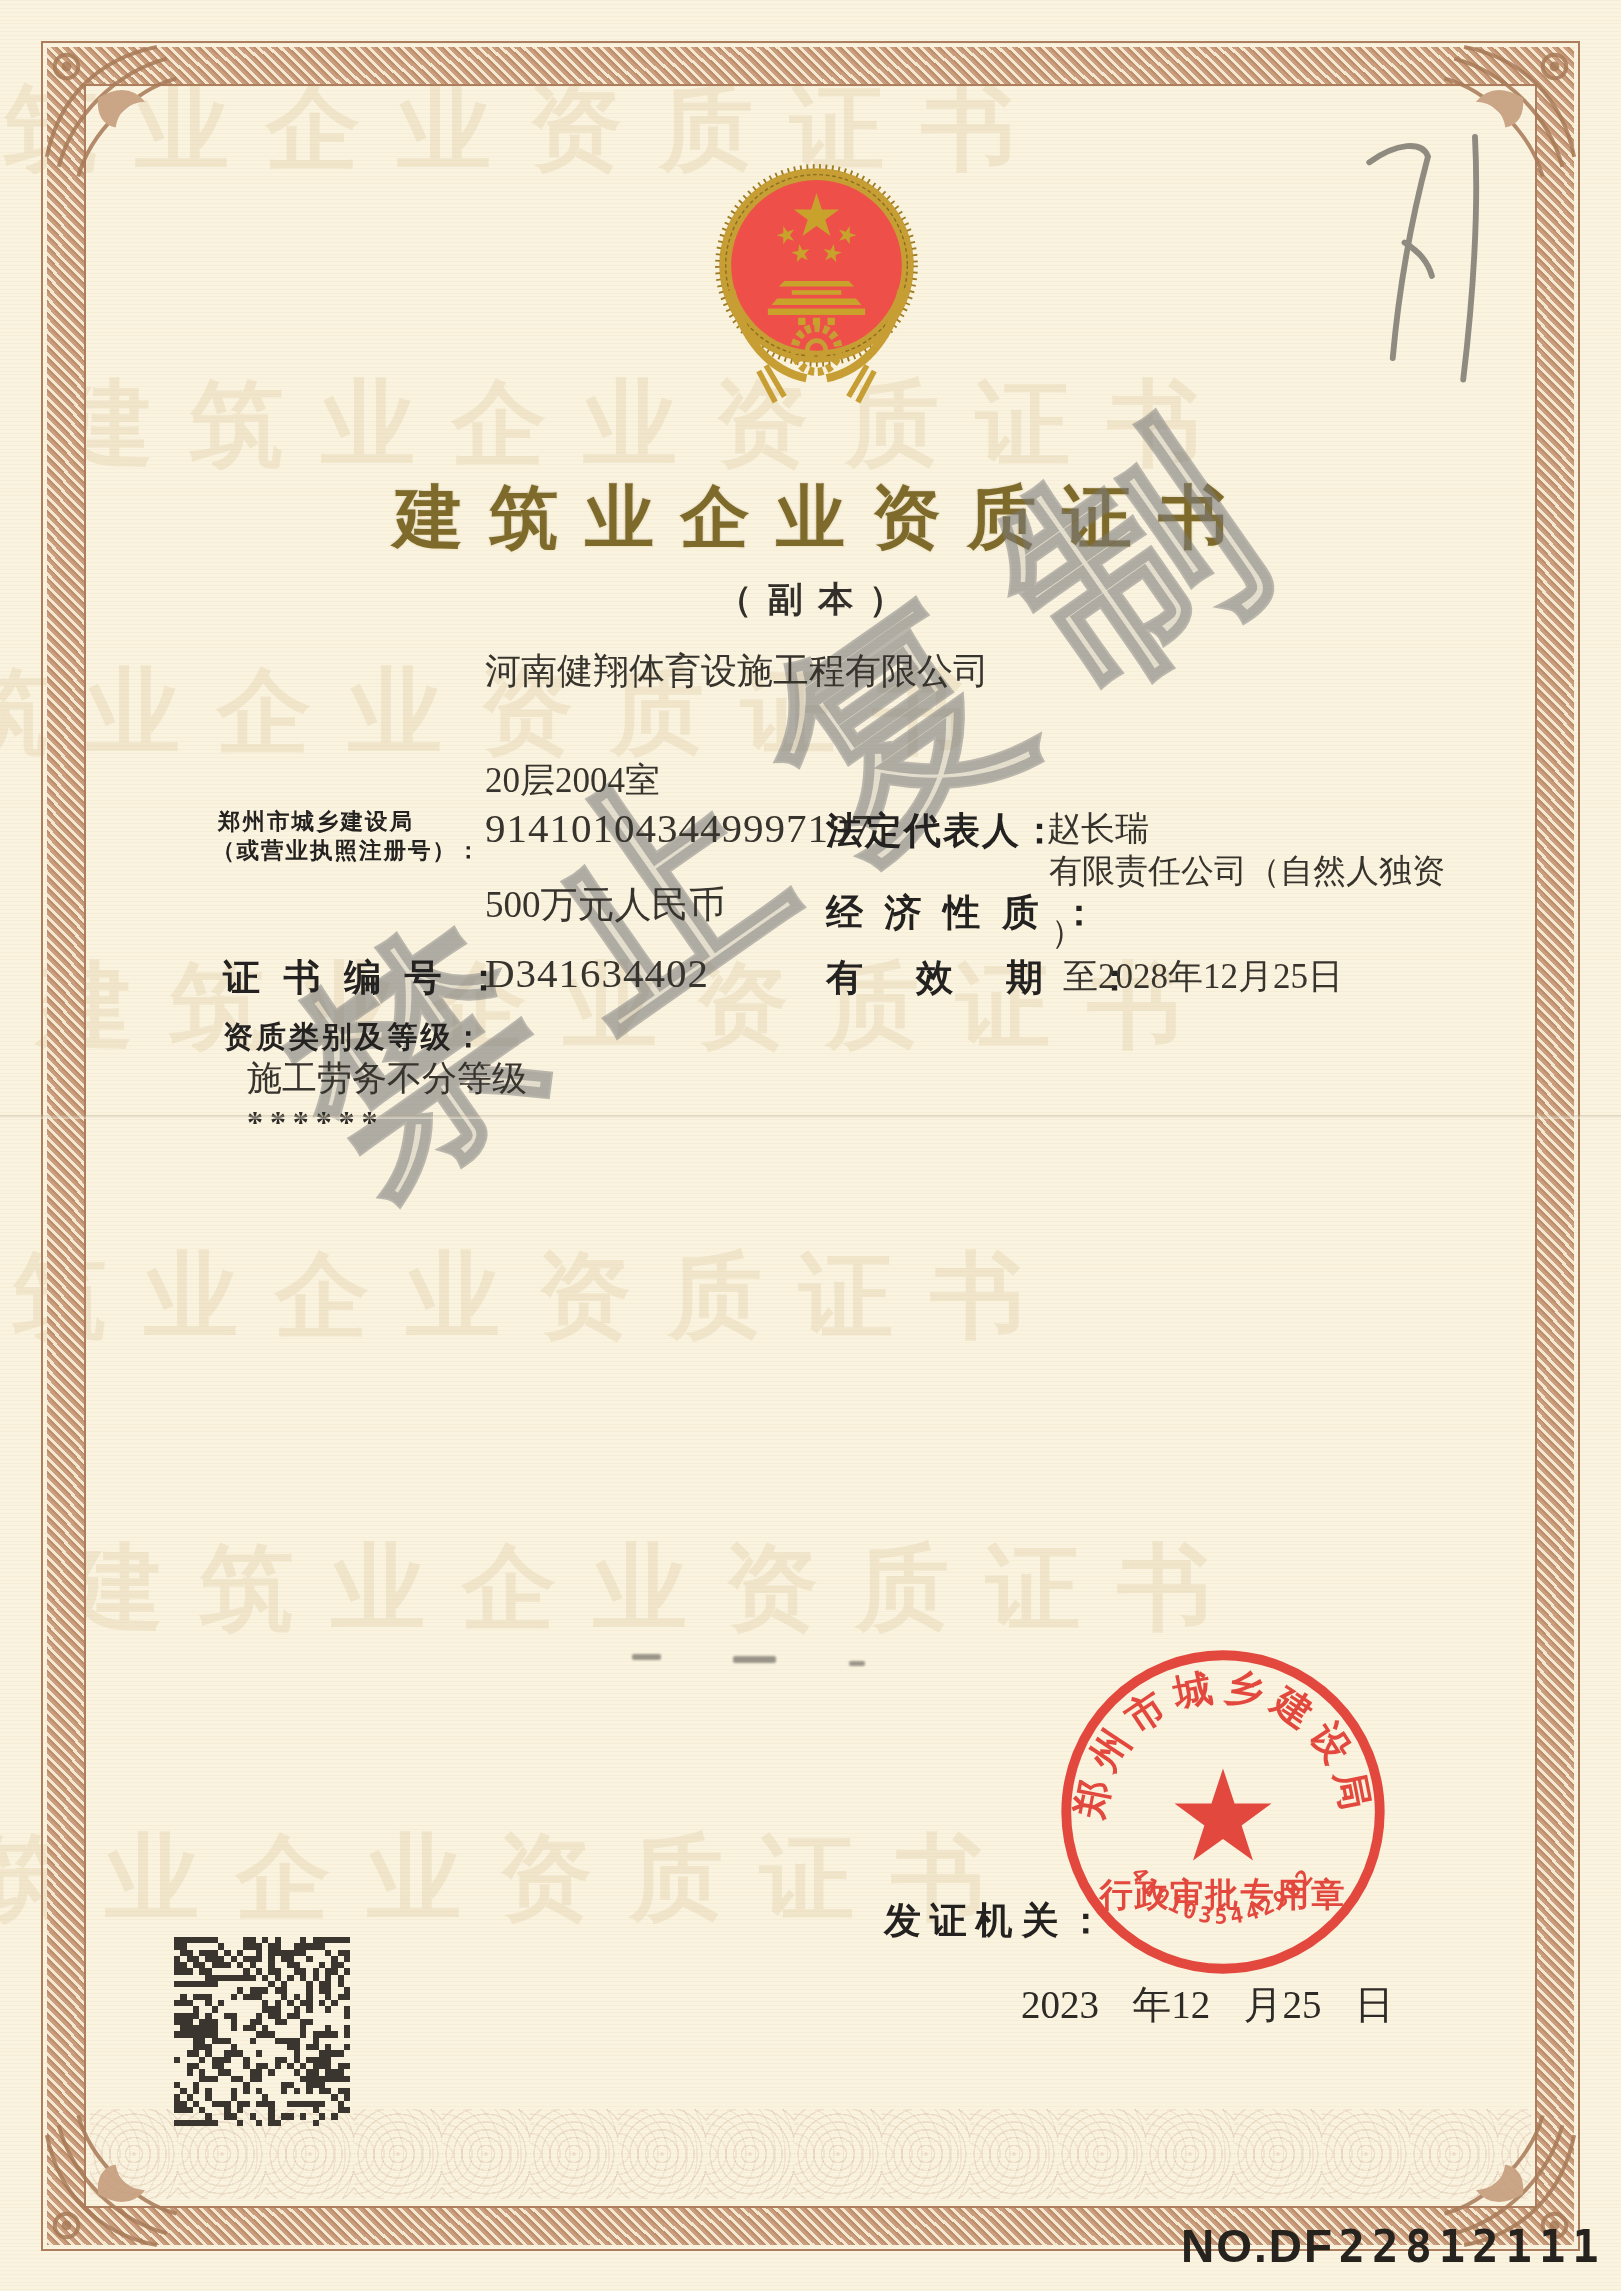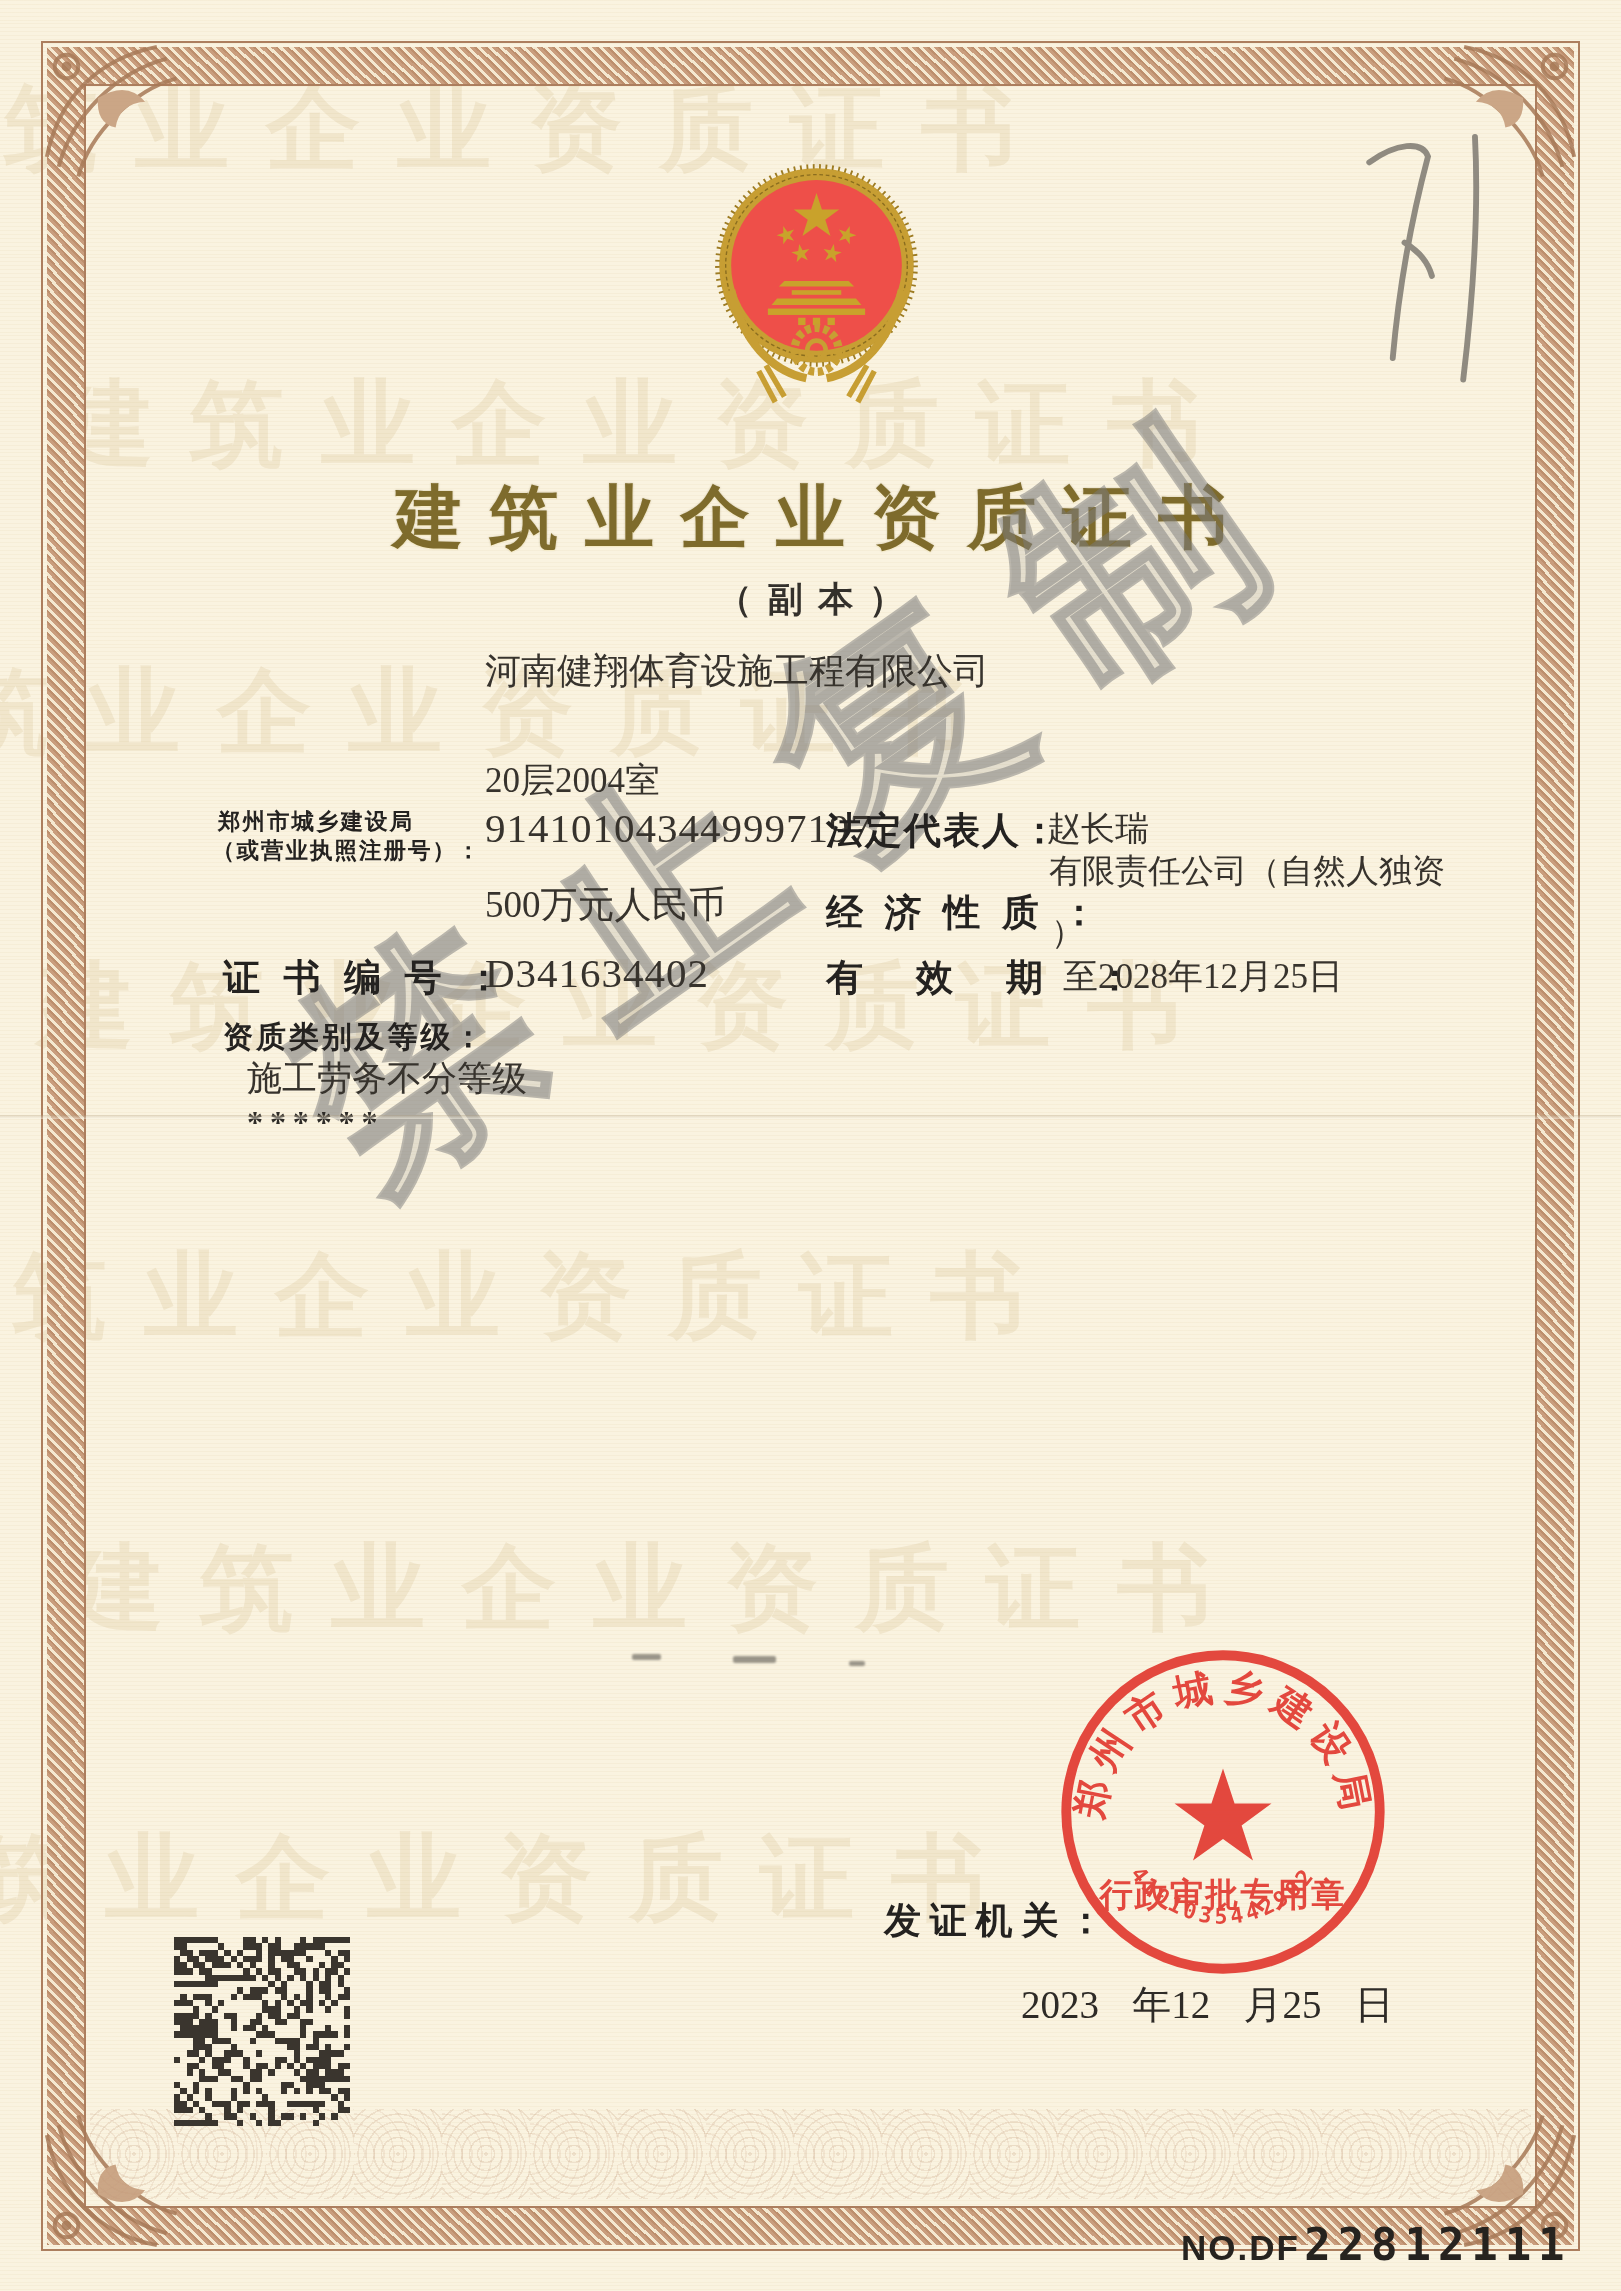--- a/index.html
+++ b/index.html
@@ -93,21 +93,21 @@
   .issuer{position:absolute; left:884px; top:1896px; font-size:37px; font-weight:bold; letter-spacing:8.8px; color:#242220;}
   .date{position:absolute; left:1021px; top:1978px; font-size:39px; color:#2e2b27; font-family:"Liberation Serif",serif; word-spacing:23.5px; white-space:nowrap;}
   .madeby{position:absolute; left:910px; top:2062px; font-size:31px; font-weight:bold; letter-spacing:2px; color:#242220;}
   
   .qr{position:absolute; left:174px; top:1937px; width:182px; height:182px; display:flex; flex-wrap:wrap; align-content:flex-start;}
   
   .handwriting{position:absolute; left:1328px; top:86px; width:245px; height:323px;}
   
   .footer-url{position:absolute; left:61px; top:2227px; font-size:30px; font-weight:bold; color:#3b3630; letter-spacing:1px; white-space:nowrap;}
   .serial{position:absolute; left:1181px; top:2219px; white-space:nowrap; color:#26231f;}
-  .serial .pfx{font-size:35px; font-weight:bold; letter-spacing:2px; font-family:"Liberation Sans",sans-serif;}
+  .serial .pfx{font-size:46px; font-weight:bold; letter-spacing:2px; font-family:"Liberation Sans",sans-serif;}
   .serial .num{font-size:44px; font-weight:bold; letter-spacing:6.9px; font-family:"DejaVu Sans Mono",monospace;}
 </style>
 </head>
 <body>
 
 <div class="page">
 
   <div>
     <span class="ghost-row gr1">建筑业企业资质证书</span>
     <span class="ghost-row gr2">建筑业企业资质证书</span>

